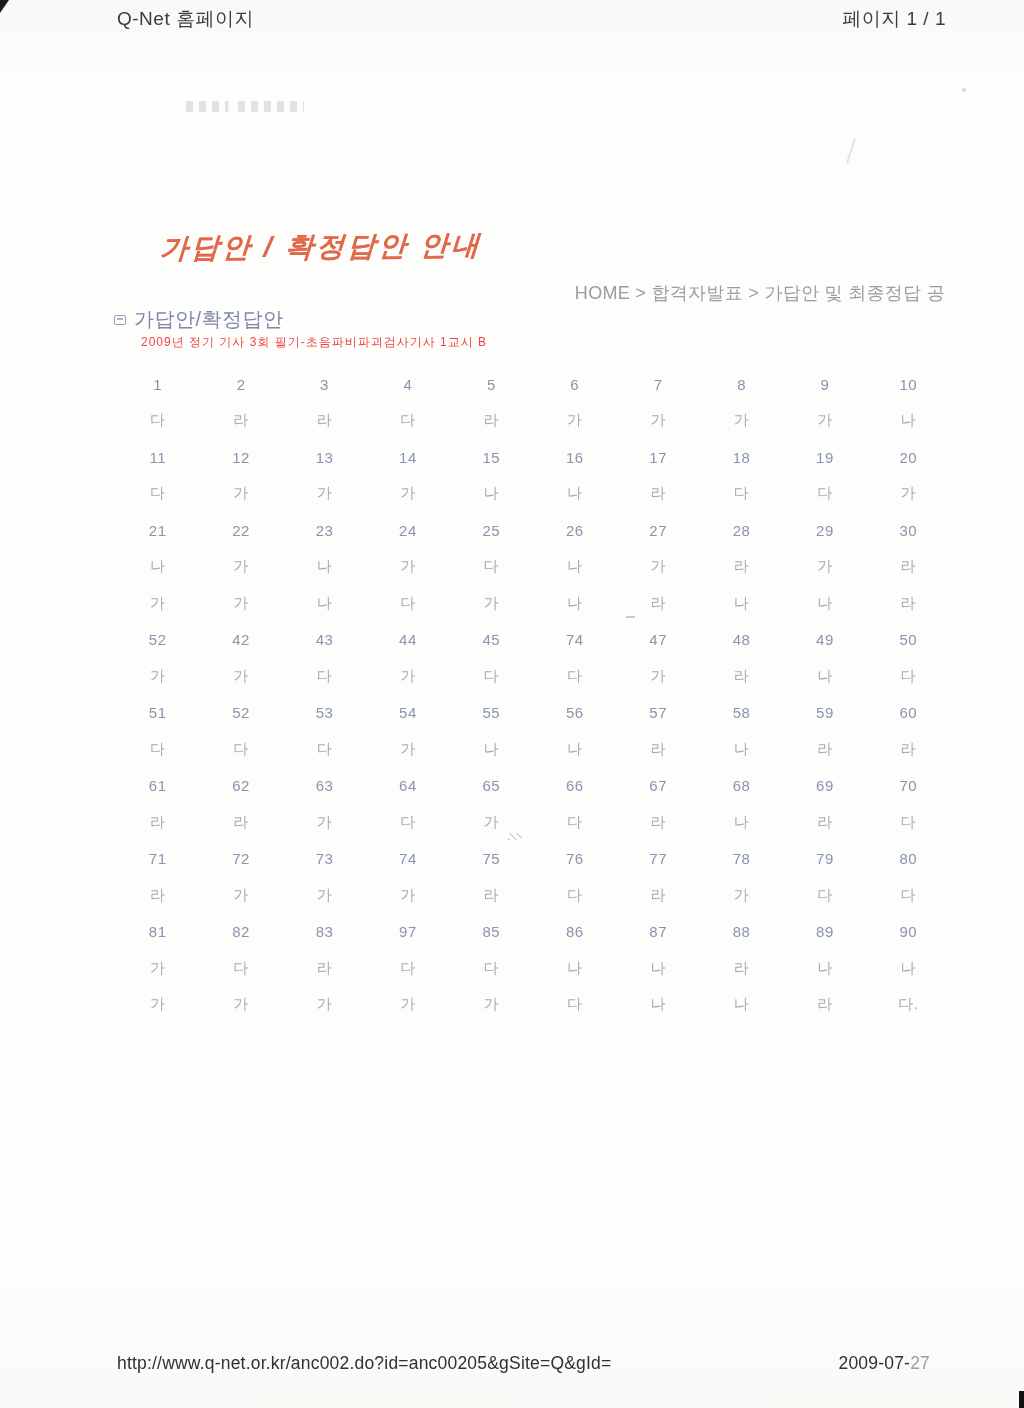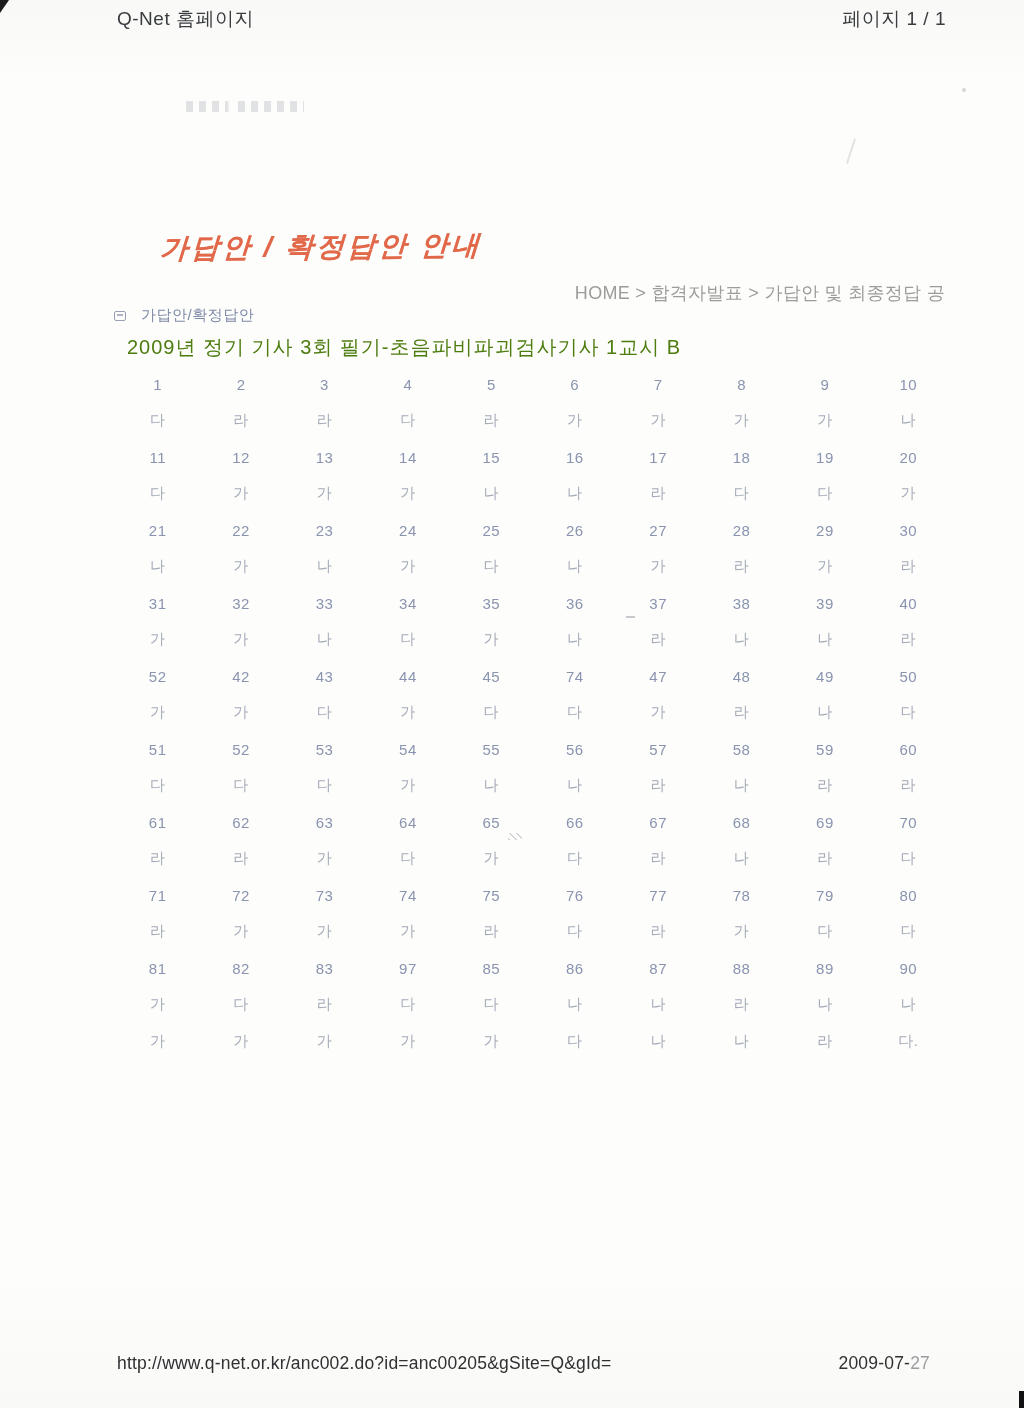--- a/index.html
+++ b/index.html
@@ -42,35 +42,35 @@
     text-shadow:0 0 .6px rgba(226,104,74,.55);
   }
 
   .breadcrumb{
     position:absolute;top:281px;right:79px;
     font-size:18px;color:#9c9c9c;letter-spacing:.3px;
   }
 
   .section-row{
     position:absolute;left:114px;top:306px;
-    display:flex;align-items:center;gap:15px;
-    font-size:15px;color:#7e89a8;letter-spacing:.5px;justify-content:center;
+    display:flex;align-items:center;gap:8px;
+    font-size:20px;color:#7e89a8;letter-spacing:.5px;justify-content:center;
   }
   .bullet-icon{
     width:12px;height:10px;box-sizing:border-box;
     border:1.5px solid #9aa2b8;border-radius:2px;
     position:relative;display:inline-block;
   }
   .bullet-icon::after{
     content:"";position:absolute;left:2px;right:2px;top:2px;height:2px;background:#aeb4c6;
   }
 
   .exam-title{
-    position:absolute;left:127px;top:334px;
-    font-size:20px;color:#4d7c0f;letter-spacing:1px;
+    position:absolute;left:141px;top:334px;
+    font-size:12px;color:#ef4444;letter-spacing:1px;
   }
 
   
   .answer-table{
     position:absolute;left:116px;top:366px;width:834px;
   }
   .num-row,.ans-row{
     display:flex;height:36.5px;align-items:center;
   }
   .num-row .cell,.ans-row .cell{
@@ -187,32 +187,20 @@
         <span class="cell">가</span>
         <span class="cell">나</span>
         <span class="cell">가</span>
         <span class="cell">다</span>
         <span class="cell">나</span>
         <span class="cell">가</span>
         <span class="cell">라</span>
         <span class="cell">가</span>
         <span class="cell">라</span>
       </div>
-      <div class="num-row">
-        <span class="cell">31</span>
-        <span class="cell">32</span>
-        <span class="cell">33</span>
-        <span class="cell">34</span>
-        <span class="cell">35</span>
-        <span class="cell">36</span>
-        <span class="cell">37</span>
-        <span class="cell">38</span>
-        <span class="cell">39</span>
-        <span class="cell">40</span>
-      </div>
       <div class="ans-row">
         <span class="cell">가</span>
         <span class="cell">가</span>
         <span class="cell">나</span>
         <span class="cell">다</span>
         <span class="cell">가</span>
         <span class="cell">나</span>
         <span class="cell">라</span>
         <span class="cell">나</span>
         <span class="cell">나</span>

